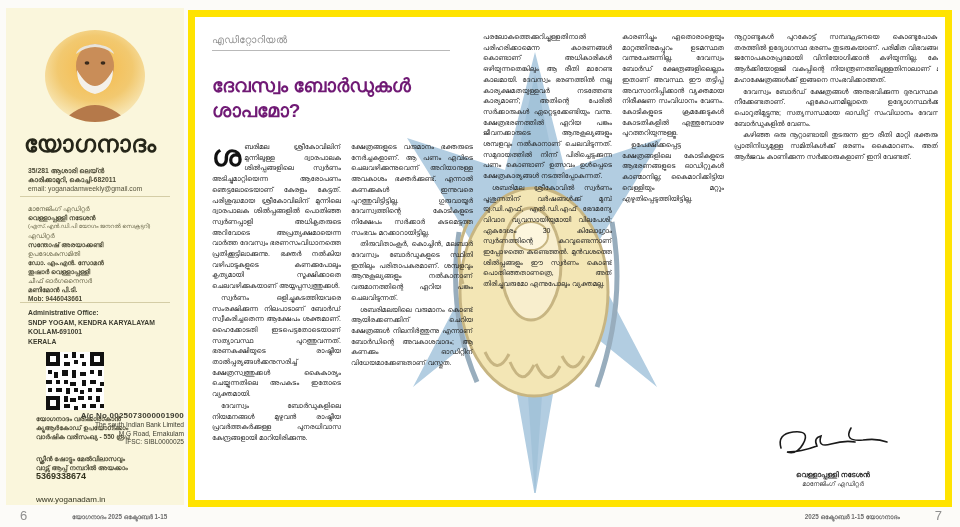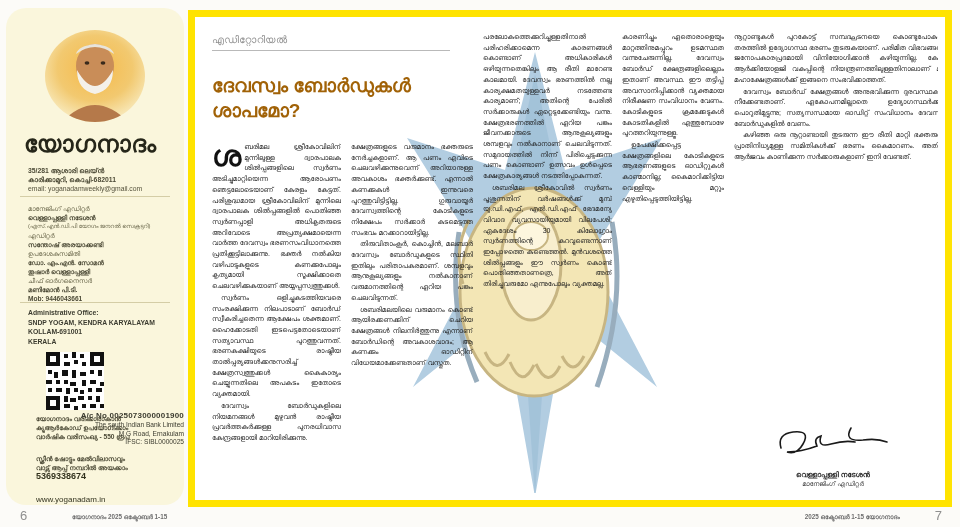--- a/index.html
+++ b/index.html
@@ -1,20 +1,20 @@
 <!DOCTYPE html>
 <html><head>
 <meta charset="utf-8">
 <style>
   html,body{margin:0;padding:0;}
   body{background:#e9e8e4;font-family:"Liberation Sans","DejaVu Sans",sans-serif;}
   .screen{position:relative;width:960px;height:527px;background:#fcfbf8;overflow:hidden;margin:0 auto;}
 
   
-  .sidebar{position:absolute;left:6px;top:8px;width:178px;height:497px;background:#faf6dc;padding:0;border-radius:20px;}
+  .sidebar{position:absolute;left:6px;top:8px;width:178px;height:497px;background:#faf6dc;padding:0;}
   .portrait-wrap{position:absolute;left:34px;top:20px;width:110px;height:96px;}
   .logo{position:absolute;left:18px;top:122px;width:150px;font-size:24px;font-weight:800;color:#262619;letter-spacing:.5px;}
   .addr{position:absolute;left:22px;top:158px;width:145px;font-size:6.8px;line-height:9px;font-weight:700;color:#4c4a36;}
   .addr .em{font-weight:400;color:#55523c;}
   .rule{position:absolute;left:14px;width:150px;height:1px;background:#d4cda6;}
   .staff{position:absolute;left:22px;top:196px;width:150px;font-size:6.6px;line-height:9px;color:#4c4a36;font-weight:700;}
   .staff .role{color:#6b684c;font-weight:400;}
   .admin{position:absolute;left:22px;top:300px;width:150px;font-size:6.8px;line-height:9.5px;color:#3c3c30;font-weight:700;}
   .qr{position:absolute;left:40px;top:344px;width:58px;height:58px;}
   .subs{position:absolute;left:30px;top:372px;width:140px;}
@@ -25,21 +25,21 @@
   .wapp .num{font-size:9px;font-weight:800;color:#33331f;}
   .site{position:absolute;left:30px;top:487px;width:128px;font-size:8px;font-weight:400;color:#33331f;}
 
   
   .frame{position:absolute;left:188px;top:10px;width:764px;height:497px;background:#ffffff;border:7px solid #ffe300;box-sizing:border-box;}
   .frame-content{position:absolute;left:7px;top:7px;right:7px;bottom:7px;overflow:hidden;}
   .watermark{position:absolute;left:205px;top:28px;width:255px;height:445px;z-index:0;}
 
   .ed-head{position:absolute;left:10px;top:10px;width:238px;z-index:2;}
   .ed-label{font-size:10px;color:#8e8e8e;letter-spacing:.3px;padding-bottom:4px;border-bottom:1px solid #b9b9b9;}
-  .headline{margin-top:22px;font-size:19px;line-height:25px;font-weight:800;color:#a16207;}
+  .headline{margin-top:22px;font-size:19px;line-height:25px;font-weight:800;color:#701a75;}
 
   .col{position:absolute;z-index:1;font-size:7px;line-height:10.7px;color:#1d1d1d;text-align:justify;overflow:hidden;}
   .col p{margin:0 0 1px 0;text-indent:9px;}
   .col p.first{text-indent:0;}
   .dropcap{float:left;font-size:29px;line-height:24px;font-weight:700;padding:2px 3px 0 0;color:#111;}
   .c1{left:10px;top:118px;width:129px;height:362px;}
   .c2{left:149px;top:118px;width:122px;height:362px;}
   .c3{left:281px;top:8px;width:129px;height:474px;}
   .c4{left:420px;top:8px;width:102px;height:474px;}
   .c5{left:532px;top:8px;width:212px;height:392px;}

